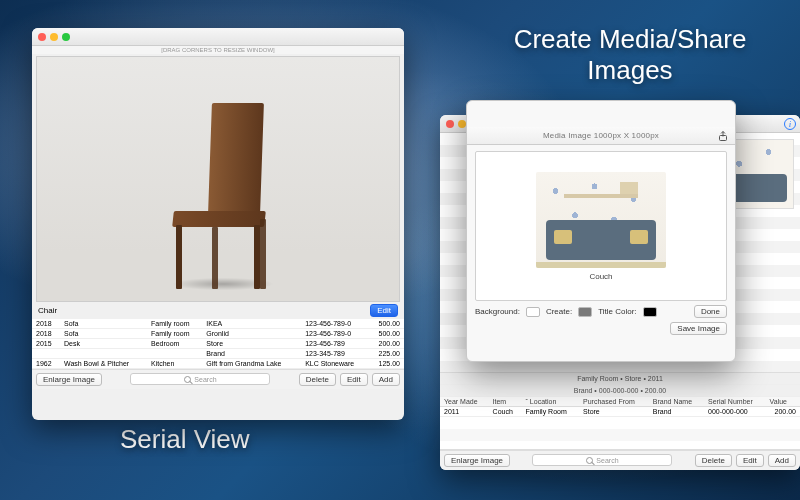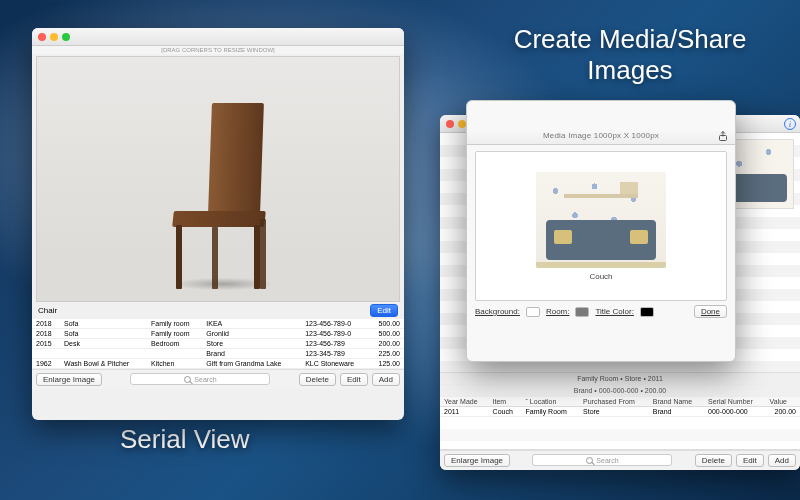--- a/index.html
+++ b/index.html
@@ -210,21 +210,20 @@
   .room .sofa:before, .room .sofa:after {
     content:''; position:absolute; width:18px; height:14px; background:#d7c07a; border-radius:2px; bottom:16px;
   }
   .room .sofa:before { left:8px; }
   .room .sofa:after { right:8px; }
   .room .floor { position:absolute; left:0; right:0; bottom:0; height:6px; background:#d9cfa9; }
   #w-media .caption-line { font-size:8px; color:#444; }
   #w-media .controls {
     display:flex; align-items:center; gap:6px; font-size:8px; color:#333;
     flex-wrap:wrap;
-    text-decoration:underline;
   }
   .swatch { width:14px; height:10px; border:1px solid #bbb; border-radius:2px; }
   .sw-white { background:#fff; }
   .sw-grey { background:#7a7a7a; }
   .sw-black { background:#000; }
   #w-media .linkrow { font-size:9px; color:#1769ff; padding:0 8px 4px 8px; }
 
   
   .info-icon {
     width:12px; height:12px; border:1px solid #2a7bff; border-radius:50%;
@@ -394,22 +393,25 @@
         <div class="shelf"></div>
           <div class="box1"></div>
         <div class="sofa"></div>
           <div class="floor"></div>
       </div>
       <div class="caption-line">Couch</div>
     </div>
     <div class="controls">
       <span>Background:</span>
       <span class="swatch sw-white"></span>
-      <span>Room:</span>
+      <span>Create:</span>
       <span class="swatch sw-grey"></span>
       <span>Title Color:</span>
       <span class="swatch sw-black"></span>
       <span style="flex:1"></span>
       <span class="mac-btn">Done</span>
     </div>
+    <div class="controls" style="justify-content:flex-end">
+      <span class="mac-btn">Save Image</span>
+    </div>
   </div>
   <div class="linkrow">Couch</div>
 </div>
 
 </body></html>

